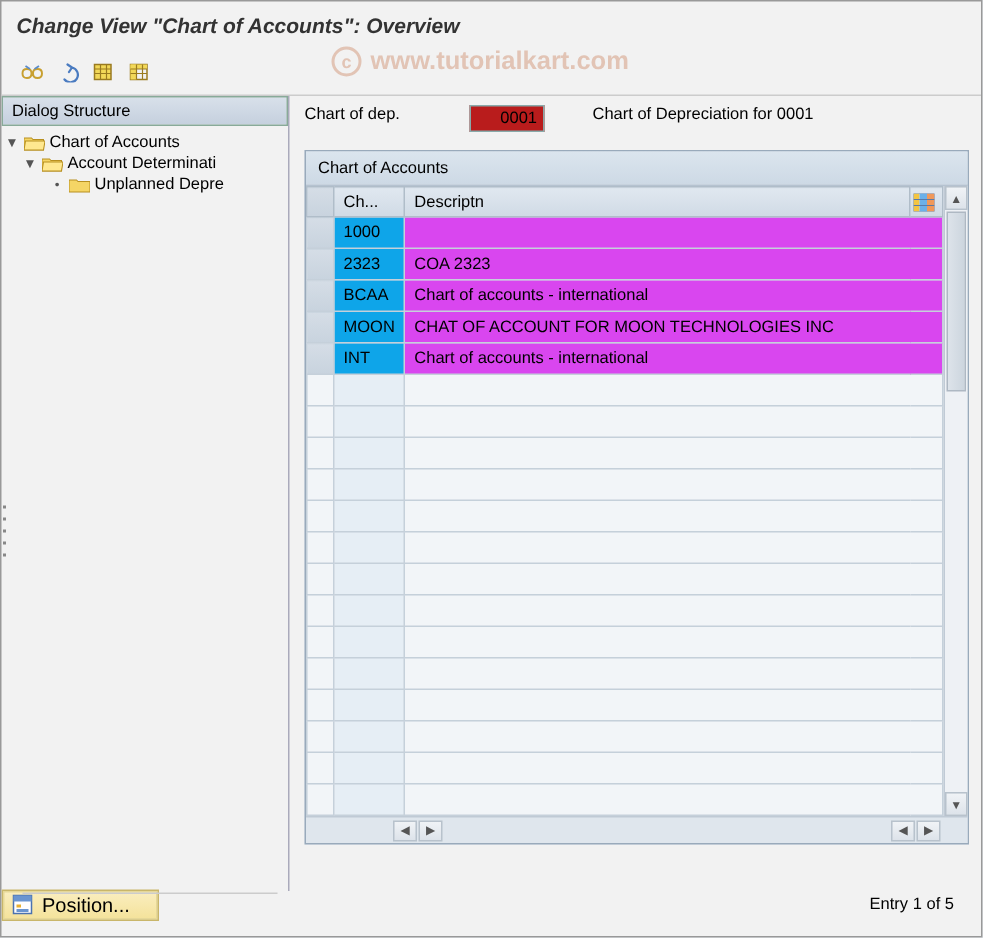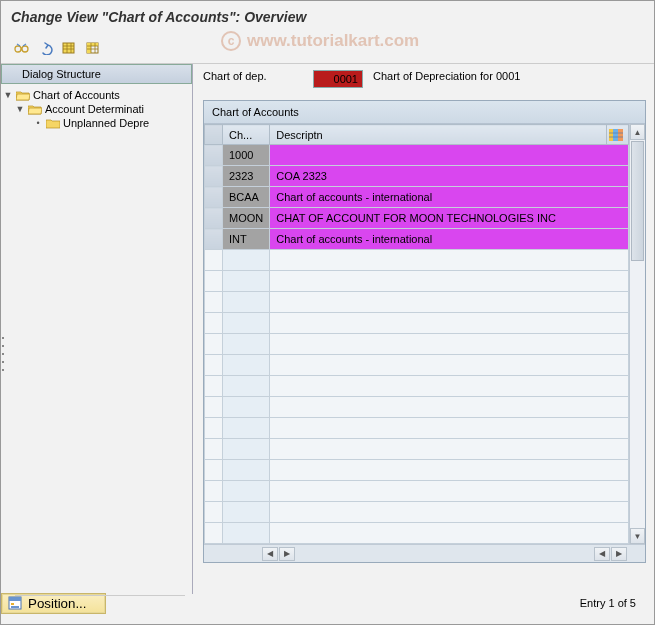--- a/index.html
+++ b/index.html
@@ -6,48 +6,48 @@
     body { background: #f2f2f2; width: 655px; height: 625px; overflow: hidden; border: 1px solid #999; position: relative; }
     
     .title-bar { padding: 8px 10px 12px; font-size: 14px; font-weight: bold; font-style: italic; color: #333; }
     
     .toolbar { padding: 2px 10px 6px; display: flex; gap: 4px; border-bottom: 1px solid #ccc; }
     .toolbar-btn { width: 20px; height: 18px; display: flex; align-items: center; justify-content: center; cursor: pointer; }
     
     .main-area { display: flex; height: 530px; }
     
     .sidebar { width: 192px; border-right: 1px solid #aab; padding: 0; position: relative; }
-    .sidebar-header { background: linear-gradient(#d8e0ea, #c5d0de); border: 1px solid #8a9; padding: 3px 20px; font-size: 11px; }
+    .sidebar-header { background: linear-gradient(#d8e0ea, #c5d0de); border: 1px solid #8a9; padding: 3px 6px; font-size: 11px; }
     .tree { padding: 4px 2px; font-size: 11px; }
     .tree-item { display: flex; align-items: center; padding: 1px 0; white-space: nowrap; cursor: pointer; }
     .tree-toggle { width: 10px; display: inline-block; text-align: center; font-size: 9px; color: #555; }
     .tree-indent-1 { padding-left: 12px; }
     .tree-indent-2 { padding-left: 30px; }
     .folder-icon { width: 14px; height: 11px; display: inline-block; margin: 0 3px; }
     .folder-open svg, .folder-closed svg { display: block; }
     .sidebar-grip { position: absolute; left: -1px; top: 270px; width: 5px; height: 40px; display: flex; flex-direction: column; justify-content: space-around; align-items: center; }
     .sidebar-grip span { width: 2px; height: 2px; background: #888; }
     
     .content { flex: 1; padding: 6px 8px 0 10px; overflow: hidden; }
     
     .field-row { display: flex; margin-bottom: 12px; font-size: 11px; }
     .field-label { width: 110px; }
     .field-input { width: 50px; border: 1px solid #8aa; background: #b91c1c; padding: 2px 4px; font-size: 11px; text-align: right; }
-    .field-desc { margin-left: 10px; }
+    .field-desc { margin-left: 32px; }
     
     .table-panel { border: 1px solid #9ab; background: #e3ebf2; }
     .panel-title { background: linear-gradient(#dbe5ee, #cdd9e5); padding: 5px 8px; font-size: 11px; border-bottom: 1px solid #b5c2d0; }
     table { border-collapse: collapse; width: 100%; font-size: 11px; }
     th { background: linear-gradient(#e0e8f0, #d0dae5); border: 1px solid #b0bdc9; padding: 3px 6px; text-align: left; font-weight: normal; height: 20px; }
     th.ch-col { width: 38px; margin-left: 26px; }
     th.sel-col { width: 18px; background: linear-gradient(#d5dde6, #c8d3de); }
     th.icon-col { width: 22px; text-align: center; padding: 2px; }
     td { border: 1px solid #c5d0da; padding: 2px 6px; height: 21px; background: #d946ef; }
     td.sel-cell { background: linear-gradient(#d5dde6, #c8d3de); cursor: pointer; }
-    td.ch-cell { background: #a3a3a3; width: 38px; }
+    td.ch-cell { background: #0ea5e9; width: 38px; }
     tr.empty td { background: #f2f5f8; }
     tr.empty td.ch-cell { background: #e6eef5; }
     
     .vscroll { position: absolute; right: 0; top: 0; bottom: 0; width: 16px; background: #e6ebf0; border-left: 1px solid #c0cad5; display: flex; flex-direction: column; }
     .scroll-btn { height: 16px; background: linear-gradient(#f0f3f6, #dde3ea); border: 1px solid #b8c2cc; display: flex; align-items: center; justify-content: center; font-size: 8px; color: #555; cursor: pointer; }
     .scroll-track { flex: 1; position: relative; background: #eef1f5; }
     .scroll-thumb { position: absolute; left: 1px; right: 1px; background: linear-gradient(90deg,#dde3ea,#ccd5de); border: 1px solid #aeb8c3; }
     
     .table-body-wrap { max-height: 430px; overflow: hidden; position: relative; padding-right: 16px; }
     

